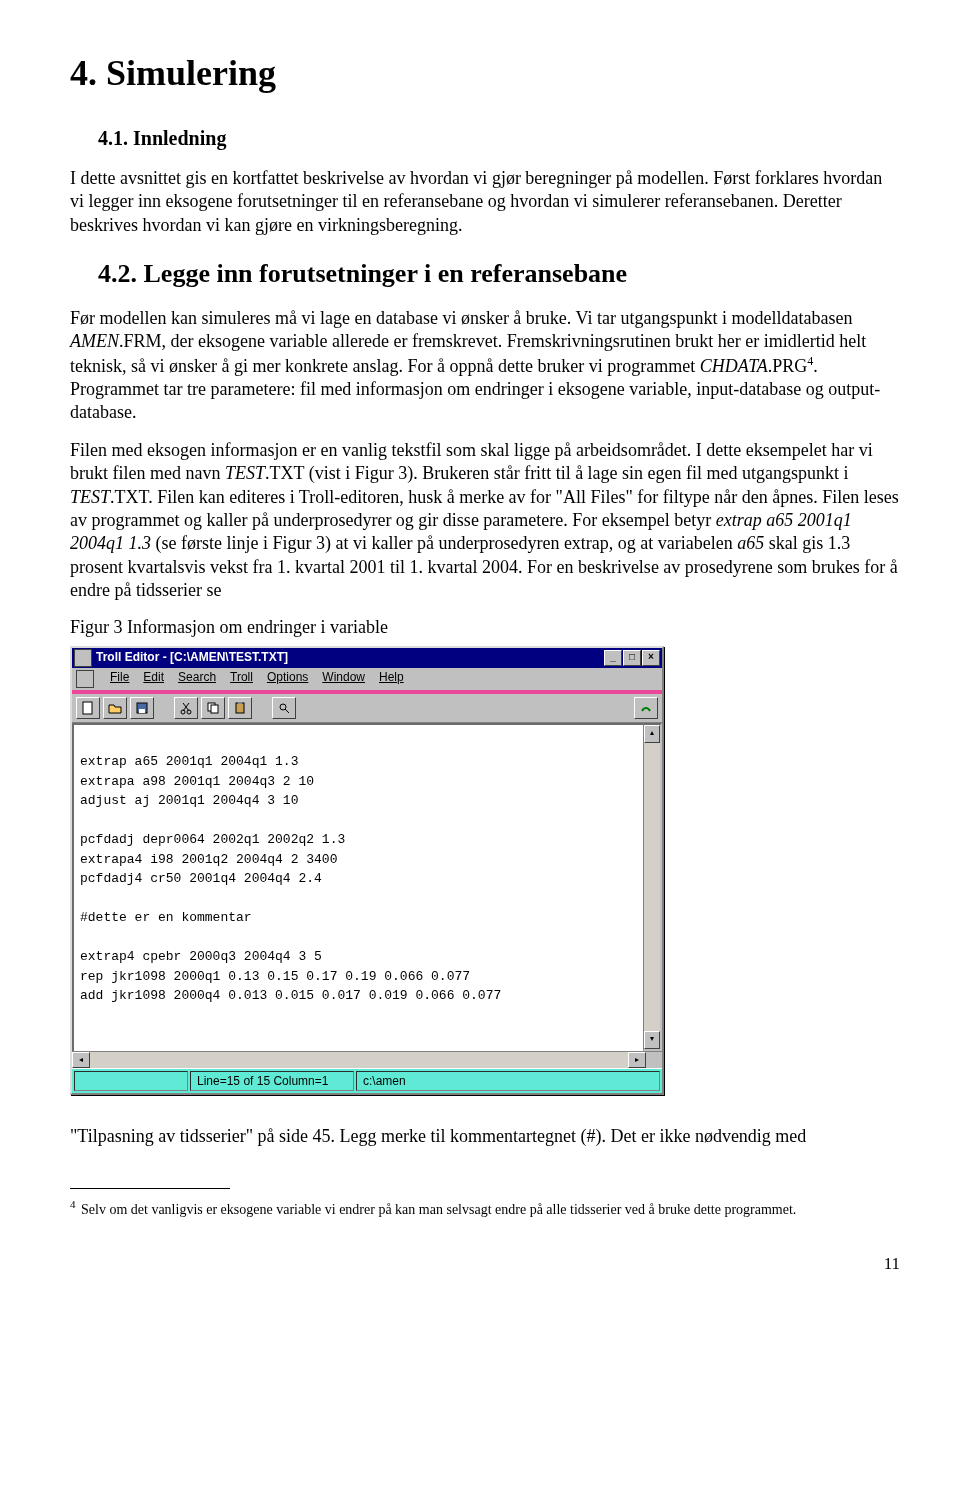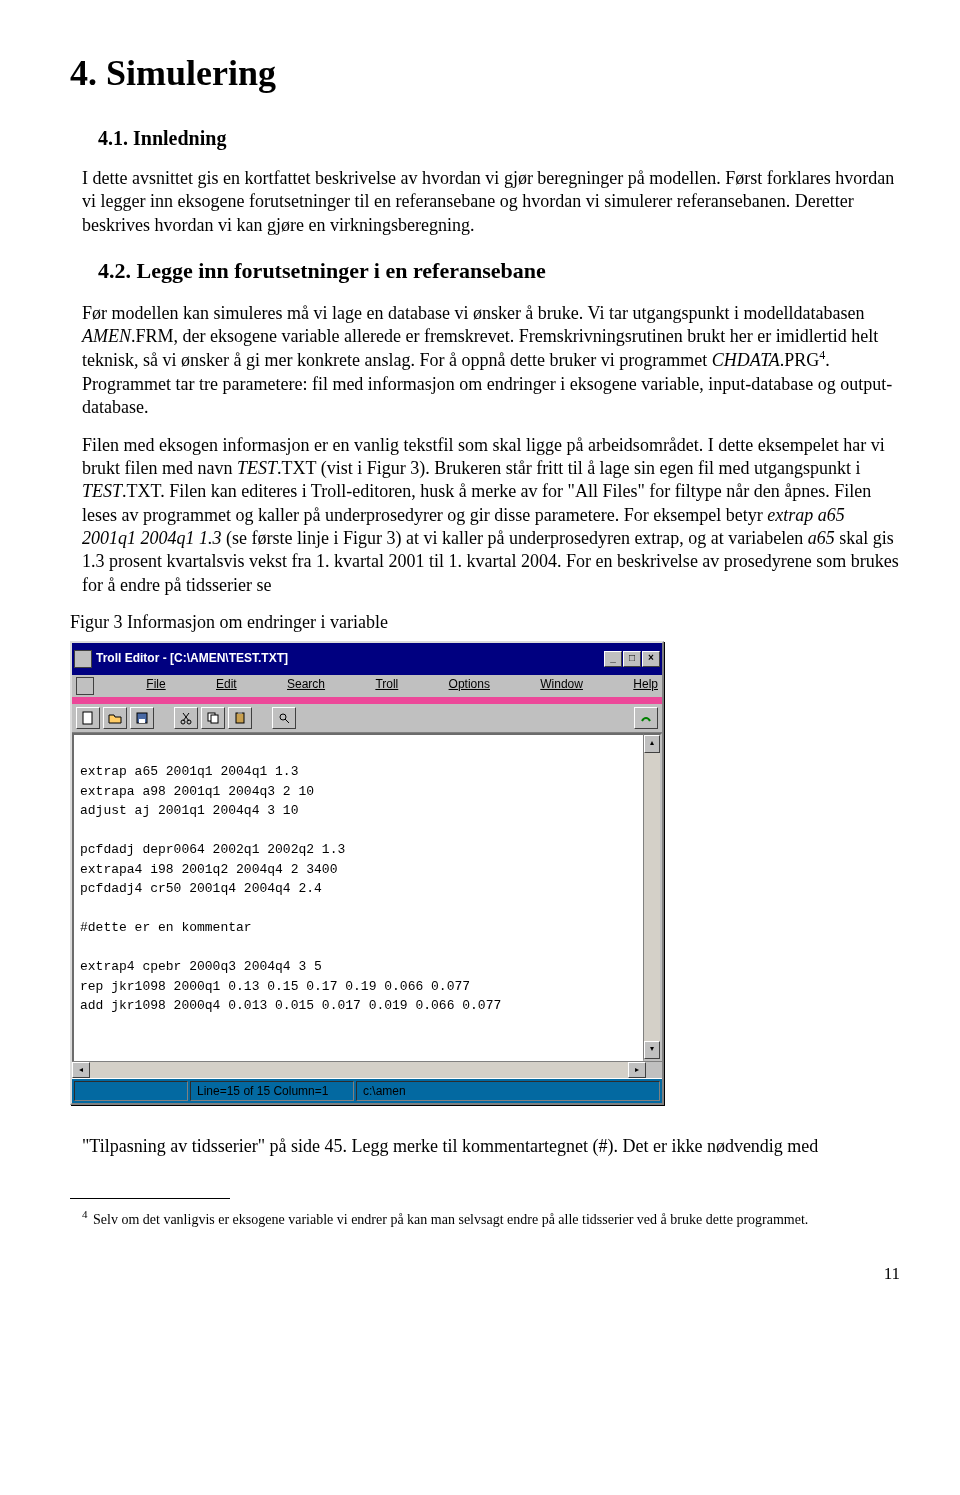--- a/index.html
+++ b/index.html
@@ -19,24 +19,24 @@
     margin: 0 0 28px 0;
   }
   h2 {
     font-size: 20px;
     font-weight: bold;
     margin: 0 0 16px 0;
     padding-left: 28px;
   }
   h2.sec42 {
     margin-top: 20px;
-    font-size: 22px;
+    font-size: 26px;
   }
   p {
-    margin: 0 0 14px 12px;
+    margin: 0 0 14px 0;
     text-align: left;
   }
   .smallcaps {
     font-variant: small-caps;
     font-style: italic;
   }
   .figcaption {
     font-weight: normal;
     font-size: 18px;
     margin: 10px 0 6px 0;
@@ -49,21 +49,21 @@
     background: #c0c0c0;
     font-family: "MS Sans Serif", Tahoma, sans-serif;
     font-size: 12px;
     box-shadow: 1px 1px 0 #000;
   }
   .titlebar {
     background: #000080;
     color: #fff;
     display: flex;
     align-items: center;
-    height: 32px;
+    height: 20px;
     padding: 0 2px;
   }
   .title-icon {
     width: 16px;
     height: 16px;
     background: #c0c0c0;
     margin-right: 4px;
     display: inline-block;
     border: 1px solid #404040;
   }
@@ -88,22 +88,21 @@
     text-align: center;
     font-family: Arial;
     font-weight: bold;
     color: #000;
   }
   .menubar {
     display: flex;
     padding: 2px 4px;
     gap: 14px;
     background: #c0c0c0;
-    border-bottom: 7px solid #ec4899;
-    justify-content: space-between;
+    border-bottom: 4px solid #ec4899;
   }
   .menu-item {
     font-size: 12px;
   }
   .menu-item .ul {
     text-decoration: underline;
   }
   .toolbar {
     display: flex;
     padding: 3px 4px;
@@ -165,21 +164,21 @@
     height: 16px;
     background: #c0c0c0;
     display: flex;
     border-top: 1px solid #808080;
   }
   .hscroll .scroll-btn { width: 16px; height: auto; }
   .hscroll .scroll-track { flex: 1; }
   .hscroll .corner { width: 16px; background: #c0c0c0; }
   .statusbar {
     display: flex;
-    background: #0369a1;
+    background: #5eead4;
     border-top: 1px solid #fff;
     padding: 2px;
     gap: 2px;
   }
   .status-cell {
     border: 1px inset #808080;
     padding: 1px 6px;
     font-size: 12px;
     height: 16px;
     line-height: 16px;

